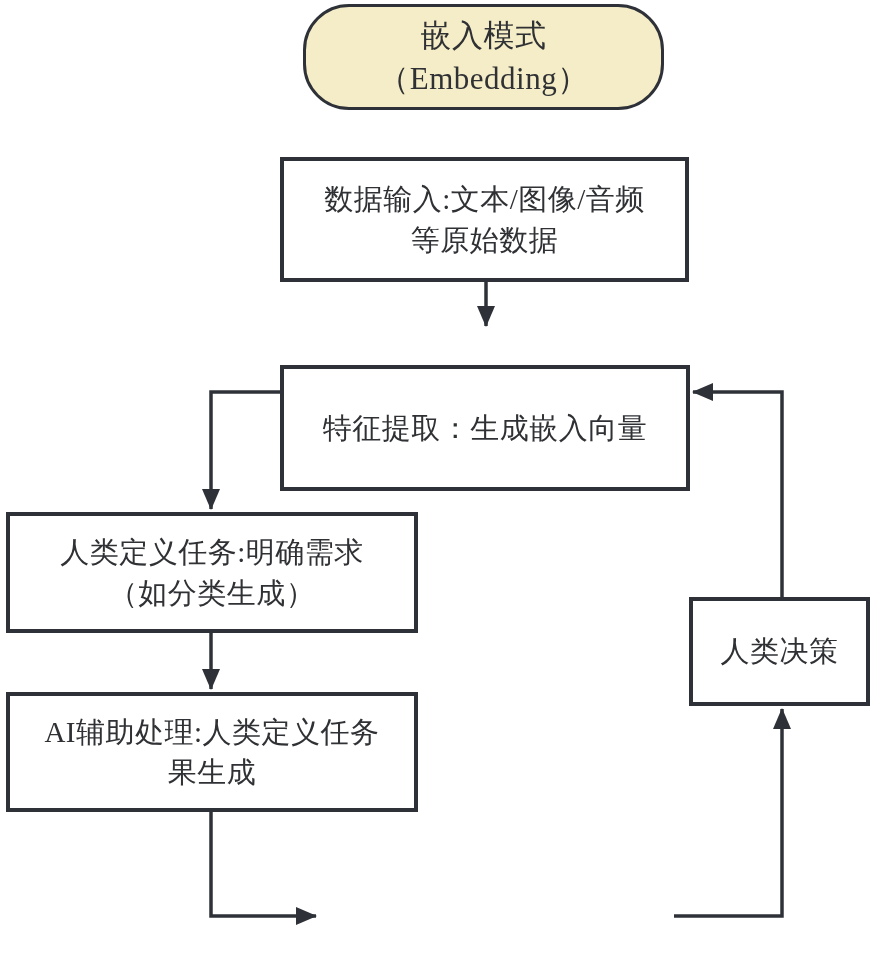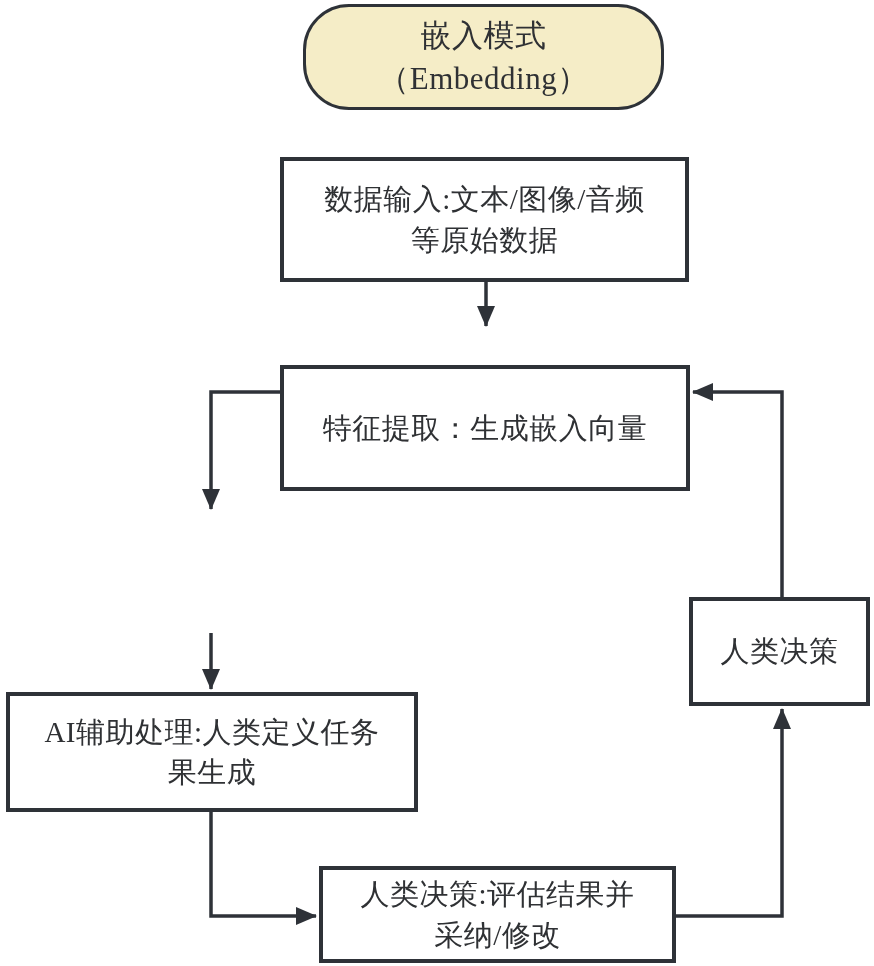--- a/index.html
+++ b/index.html
@@ -83,28 +83,28 @@
 
   <div class="node n-data-input">
     <span class="label">数据输入:文本/图像/音频
 等原始数据</span>
   </div>
 
   <div class="node n-feature">
     <span class="label">特征提取：生成嵌入向量</span>
   </div>
 
+  <div class="node n-define-task">
+    <span class="label">人类定义任务:明确需求
+（如分类生成）</span>
+  </div>
 
   <div class="node n-ai-assist">
     <span class="label">AI辅助处理:人类定义任务
 果生成</span>
   </div>
 
-  <div class="node n-decision">
-    <span class="label">人类决策:评估结果并
-采纳/修改</span>
-  </div>
 
   <div class="node n-feedback">
     <span class="label">人类决策</span>
   </div>
 
 </div>
 
 </body></html>

